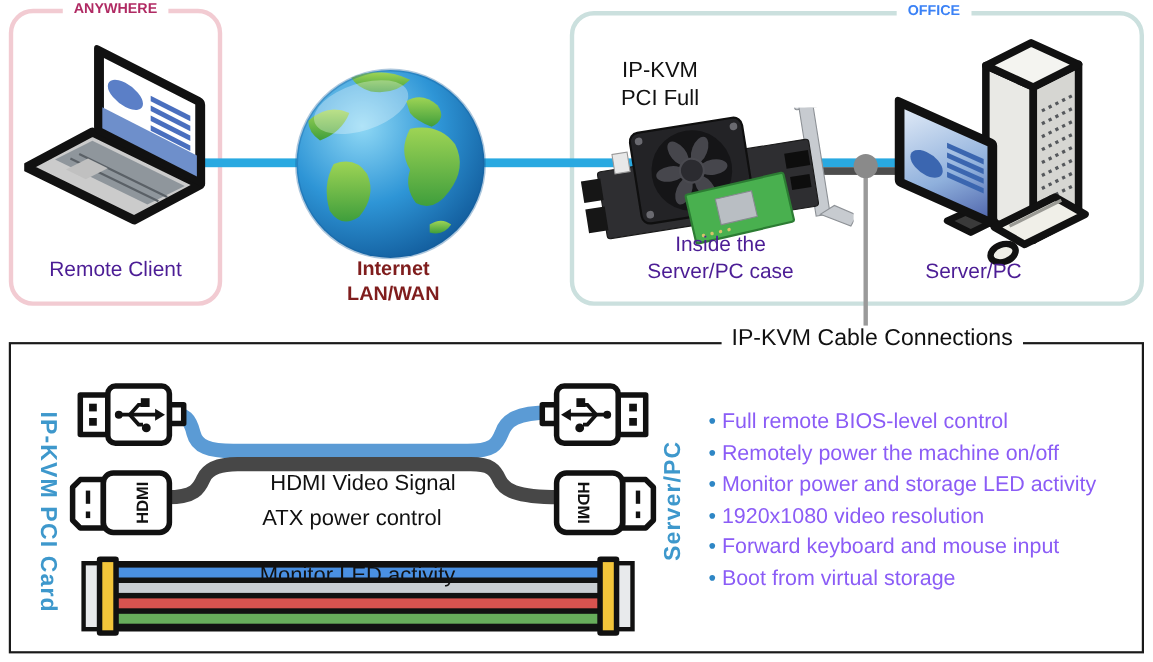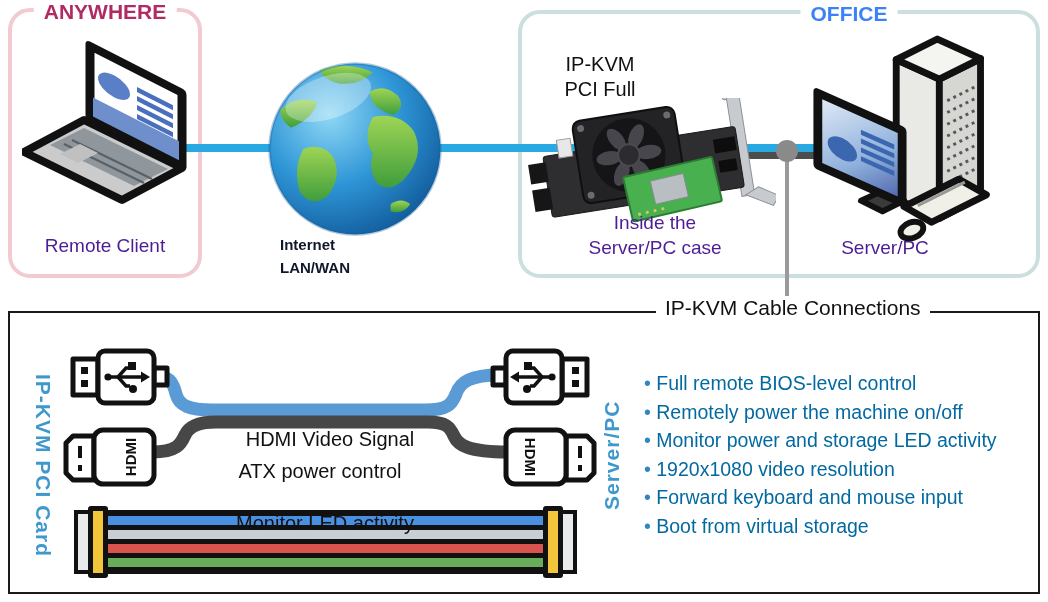--- a/index.html
+++ b/index.html
@@ -1,34 +1,34 @@
 <!DOCTYPE html>
 <html><head>
 <meta charset="utf-8">
 <style>
   * { margin:0; padding:0; box-sizing:border-box; }
   body { background:#fff; font-family:"Liberation Sans", sans-serif; }
   .canvas { position:relative; width:1048px; height:602px; background:#fff; overflow:hidden; }
   .abs { position:absolute; }
   .zone-box { border-radius:22px; z-index:1; background:transparent; }
   .zone-label { position:absolute; top:-12px; left:50%; transform:translateX(-50%);
-    background:#fff; padding:0 10px; font-weight:bold; font-size:21px; white-space:nowrap; z-index:4; }
+    background:#fff; padding:0 10px; font-weight:bold; font-size:13px; white-space:nowrap; z-index:4; }
   .cap { color:#4c1d95; font-size:19px; text-align:center; z-index:4; white-space:nowrap; }
-  .cap-bold { color:#0f172a; font-weight:bold; font-size:15px; z-index:4; line-height:23px; white-space:nowrap; }
+  .cap-bold { color:#7f1d1d; font-weight:bold; font-size:18px; text-align:center; z-index:4; line-height:23px; white-space:nowrap; }
   .black-label { color:#111; font-size:20px; text-align:center; z-index:4; line-height:25px; white-space:nowrap; }
   svg.lines { position:absolute; left:0; top:0; z-index:2; }
   .icon { z-index:3; }
   .bottom-box { border:2px solid #1a1a1a; background:#fff; z-index:1; }
   .bottom-title { font-size:21px; color:#111; background:#fff; padding:0 9px; z-index:4; white-space:nowrap; }
   .vert-label { color:#3E98CC; font-weight:bold; font-size:21px; letter-spacing:1px;
     writing-mode:vertical-rl; display:flex; align-items:center; justify-content:center; z-index:4; white-space:nowrap; }
   .vert-flip { transform:rotate(180deg); }
   .cable-label { color:#111; font-size:20px; text-align:center; z-index:4; white-space:nowrap; }
   ul.features { list-style:none; z-index:4; }
-  ul.features li { font-size:19.5px; line-height:28.5px; color:#0369a1; white-space:nowrap; }
+  ul.features li { font-size:19.5px; line-height:28.5px; color:#8b5cf6; white-space:nowrap; }
   ul.features li::before { content:"\2022\00a0"; color:#2E86C5; }
 </style>
 </head>
 <body>
 
 <div class="canvas">
 
   <div class="abs zone-box" style="left:8px; top:8px; width:194px; height:270px; border:4px solid #F2CBD2;">
     <span class="zone-label" style="color:#B02A63;">ANYWHERE</span>
   </div>

